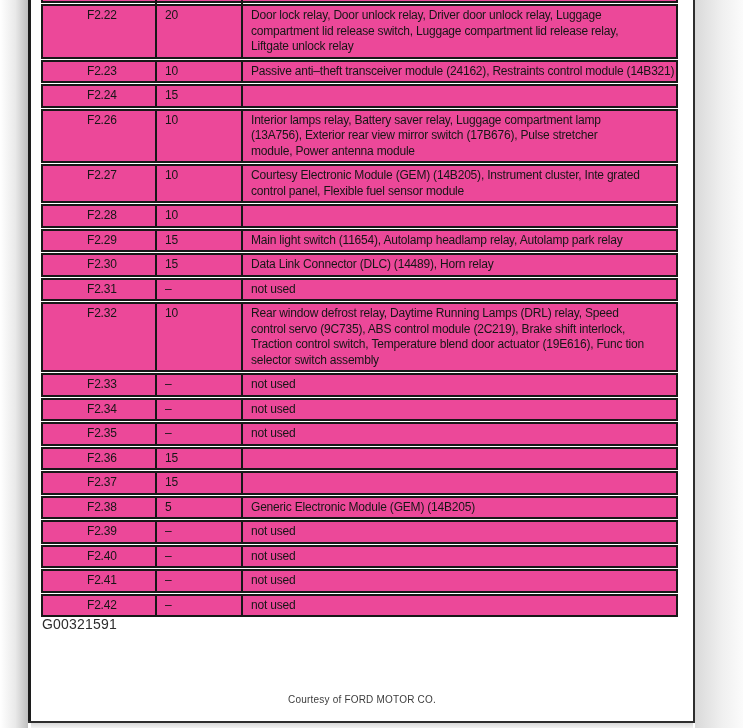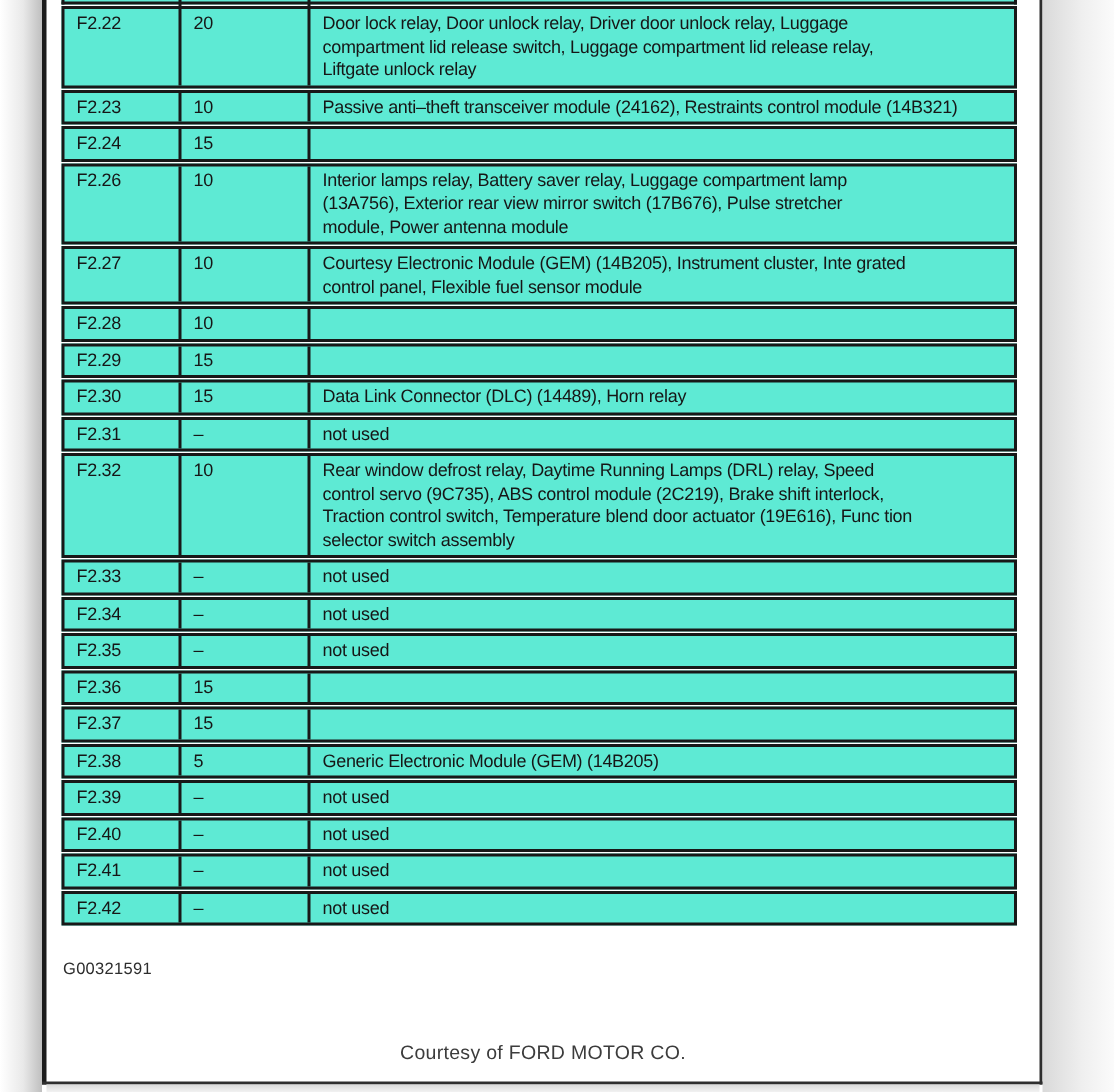--- a/index.html
+++ b/index.html
@@ -40,45 +40,46 @@
   }
   
   .fuse-table {
     position: absolute; left: 41px; top: 0; width: 637px;
     display: grid; row-gap: 1px;
   }
   .row {
     display: grid;
     grid-template-columns: 78px 86px 1fr;
     border: 2px solid #181818;
-    background: #5eead4;
+    background: #ec4899;
+    padding-left: 36px;
   }
   .row.stub {
     height: 3px;
     border-top: none;
   }
   .cell {
     padding: 2px 4px 2px 8px;
     font-size: 12px;
     line-height: 15.5px;
     letter-spacing: -0.2px;
     white-space: pre;
     overflow: hidden;
     color: #161616;
   }
   .cell.fuse, .cell.amps { border-right: 2px solid #181818; }
   
   .graphic-id {
-    position: absolute; left: 42px; top: 640px;
-    font-size: 11px; letter-spacing: 0.2px; color: #2d2d2d; text-align: right;
+    position: absolute; left: 42px; top: 616px;
+    font-size: 14px; letter-spacing: 0.2px; color: #2d2d2d; text-align: right;
   }
   .courtesy {
     position: absolute; left: 31px; top: 694px; width: 662px;
     text-align: center;
-    font-size: 13px; letter-spacing: 0.2px; color: #3c3c3c;
+    font-size: 10px; letter-spacing: 0.2px; color: #3c3c3c;
   }
 </style>
 </head>
 <body>
 
 <div class="stage">
   <div class="gutter-left"></div>
   <div class="edge-left"></div>
   <div class="edge-right"></div>
   <div class="gutter-right"></div>
@@ -121,20 +122,21 @@
         <div class="cell desc">Courtesy Electronic Module (GEM) (14B205), Instrument cluster, Inte grated
 control panel, Flexible fuel sensor module</div>
       </div>
       <div class="row">
         <div class="cell fuse">F2.28</div>
         <div class="cell amps">10</div>
       </div>
       <div class="row">
         <div class="cell fuse">F2.29</div>
         <div class="cell amps">15</div>
+        <div class="cell desc">Main light switch (11654), Autolamp headlamp relay, Autolamp park relay</div>
       </div>
       <div class="row">
         <div class="cell fuse">F2.30</div>
         <div class="cell amps">15</div>
         <div class="cell desc">Data Link Connector (DLC) (14489), Horn relay</div>
       </div>
       <div class="row">
         <div class="cell fuse">F2.31</div>
         <div class="cell amps">–</div>
         <div class="cell desc">not used</div>

